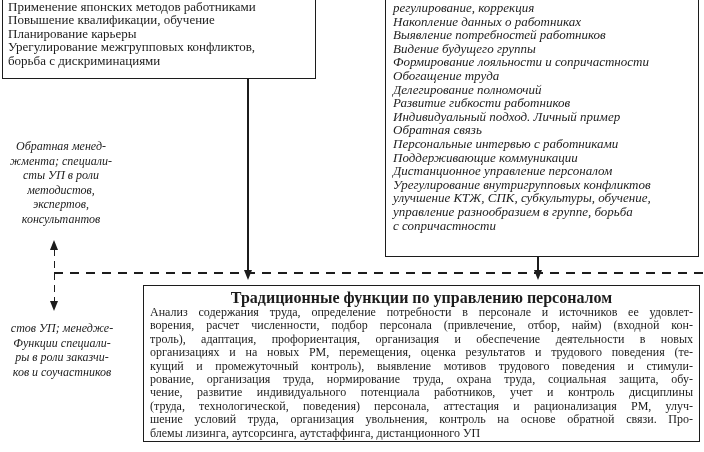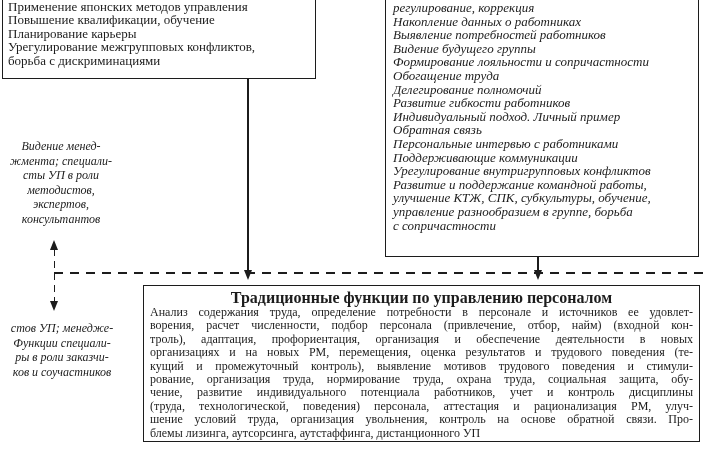--- a/index.html
+++ b/index.html
@@ -93,21 +93,21 @@
   .head-dbl-up     { left: 49.8px;  top: 240px; }
   .head-dbl-down   { left: 49.8px;  top: 301px; }
 </style>
 </head>
 <body>
 
 <div class="canvas">
 
   <div class="box box-tl">
     <div class="lines">
-        <div class="line">Применение японских методов управления</div>
+        <div class="line">Применение японских методов работниками</div>
         <div class="line">Повышение квалификации, обучение</div>
         <div class="line">Планирование карьеры</div>
         <div class="line">Урегулирование межгрупповых конфликтов,</div>
         <div class="line">борьба с дискриминациями</div>
       </div>
   </div>
 
   <div class="box box-tr">
     <div class="lines">
         <div class="line">регулирование, коррекция</div>
@@ -115,42 +115,42 @@
         <div class="line">Выявление потребностей работников</div>
         <div class="line">Видение будущего группы</div>
         <div class="line">Формирование лояльности и сопричастности</div>
         <div class="line">Обогащение труда</div>
         <div class="line">Делегирование полномочий</div>
         <div class="line">Развитие гибкости работников</div>
         <div class="line">Индивидуальный подход. Личный пример</div>
         <div class="line">Обратная связь</div>
         <div class="line">Персональные интервью с работниками</div>
         <div class="line">Поддерживающие коммуникации</div>
+        <div class="line">Дистанционное управление персоналом</div>
         <div class="line">Урегулирование внутригрупповых конфликтов</div>
-        <div class="line">Развитие и поддержание командной работы,</div>
         <div class="line">улучшение КТЖ, СПК, субкультуры, обучение,</div>
         <div class="line">управление разнообразием в группе, борьба</div>
         <div class="line">с сопричастности</div>
       </div>
   </div>
 
   <div class="vline conn-left-shaft"></div>
   <div class="tri tri-down head-conn-left"></div>
 
   <div class="vline conn-right-shaft"></div>
   <div class="tri tri-down head-conn-right"></div>
 
   <div class="dash-h"></div>
 
   <div class="dash-shaft"></div>
   <div class="tri tri-up head-dbl-up"></div>
   <div class="tri tri-down head-dbl-down"></div>
 
   <div class="ilabel label-mgmt">
-      <div class="line">Видение менед-</div>
+      <div class="line">Обратная менед-</div>
       <div class="line">жмента; специали-</div>
       <div class="line">сты УП в роли</div>
       <div class="line">методистов,</div>
       <div class="line">экспертов,</div>
       <div class="line">консультантов</div>
     </div>
 
   <div class="ilabel label-spec">
       <div class="line">стов УП; менедже-</div>
       <div class="line">Функции специали-</div>

